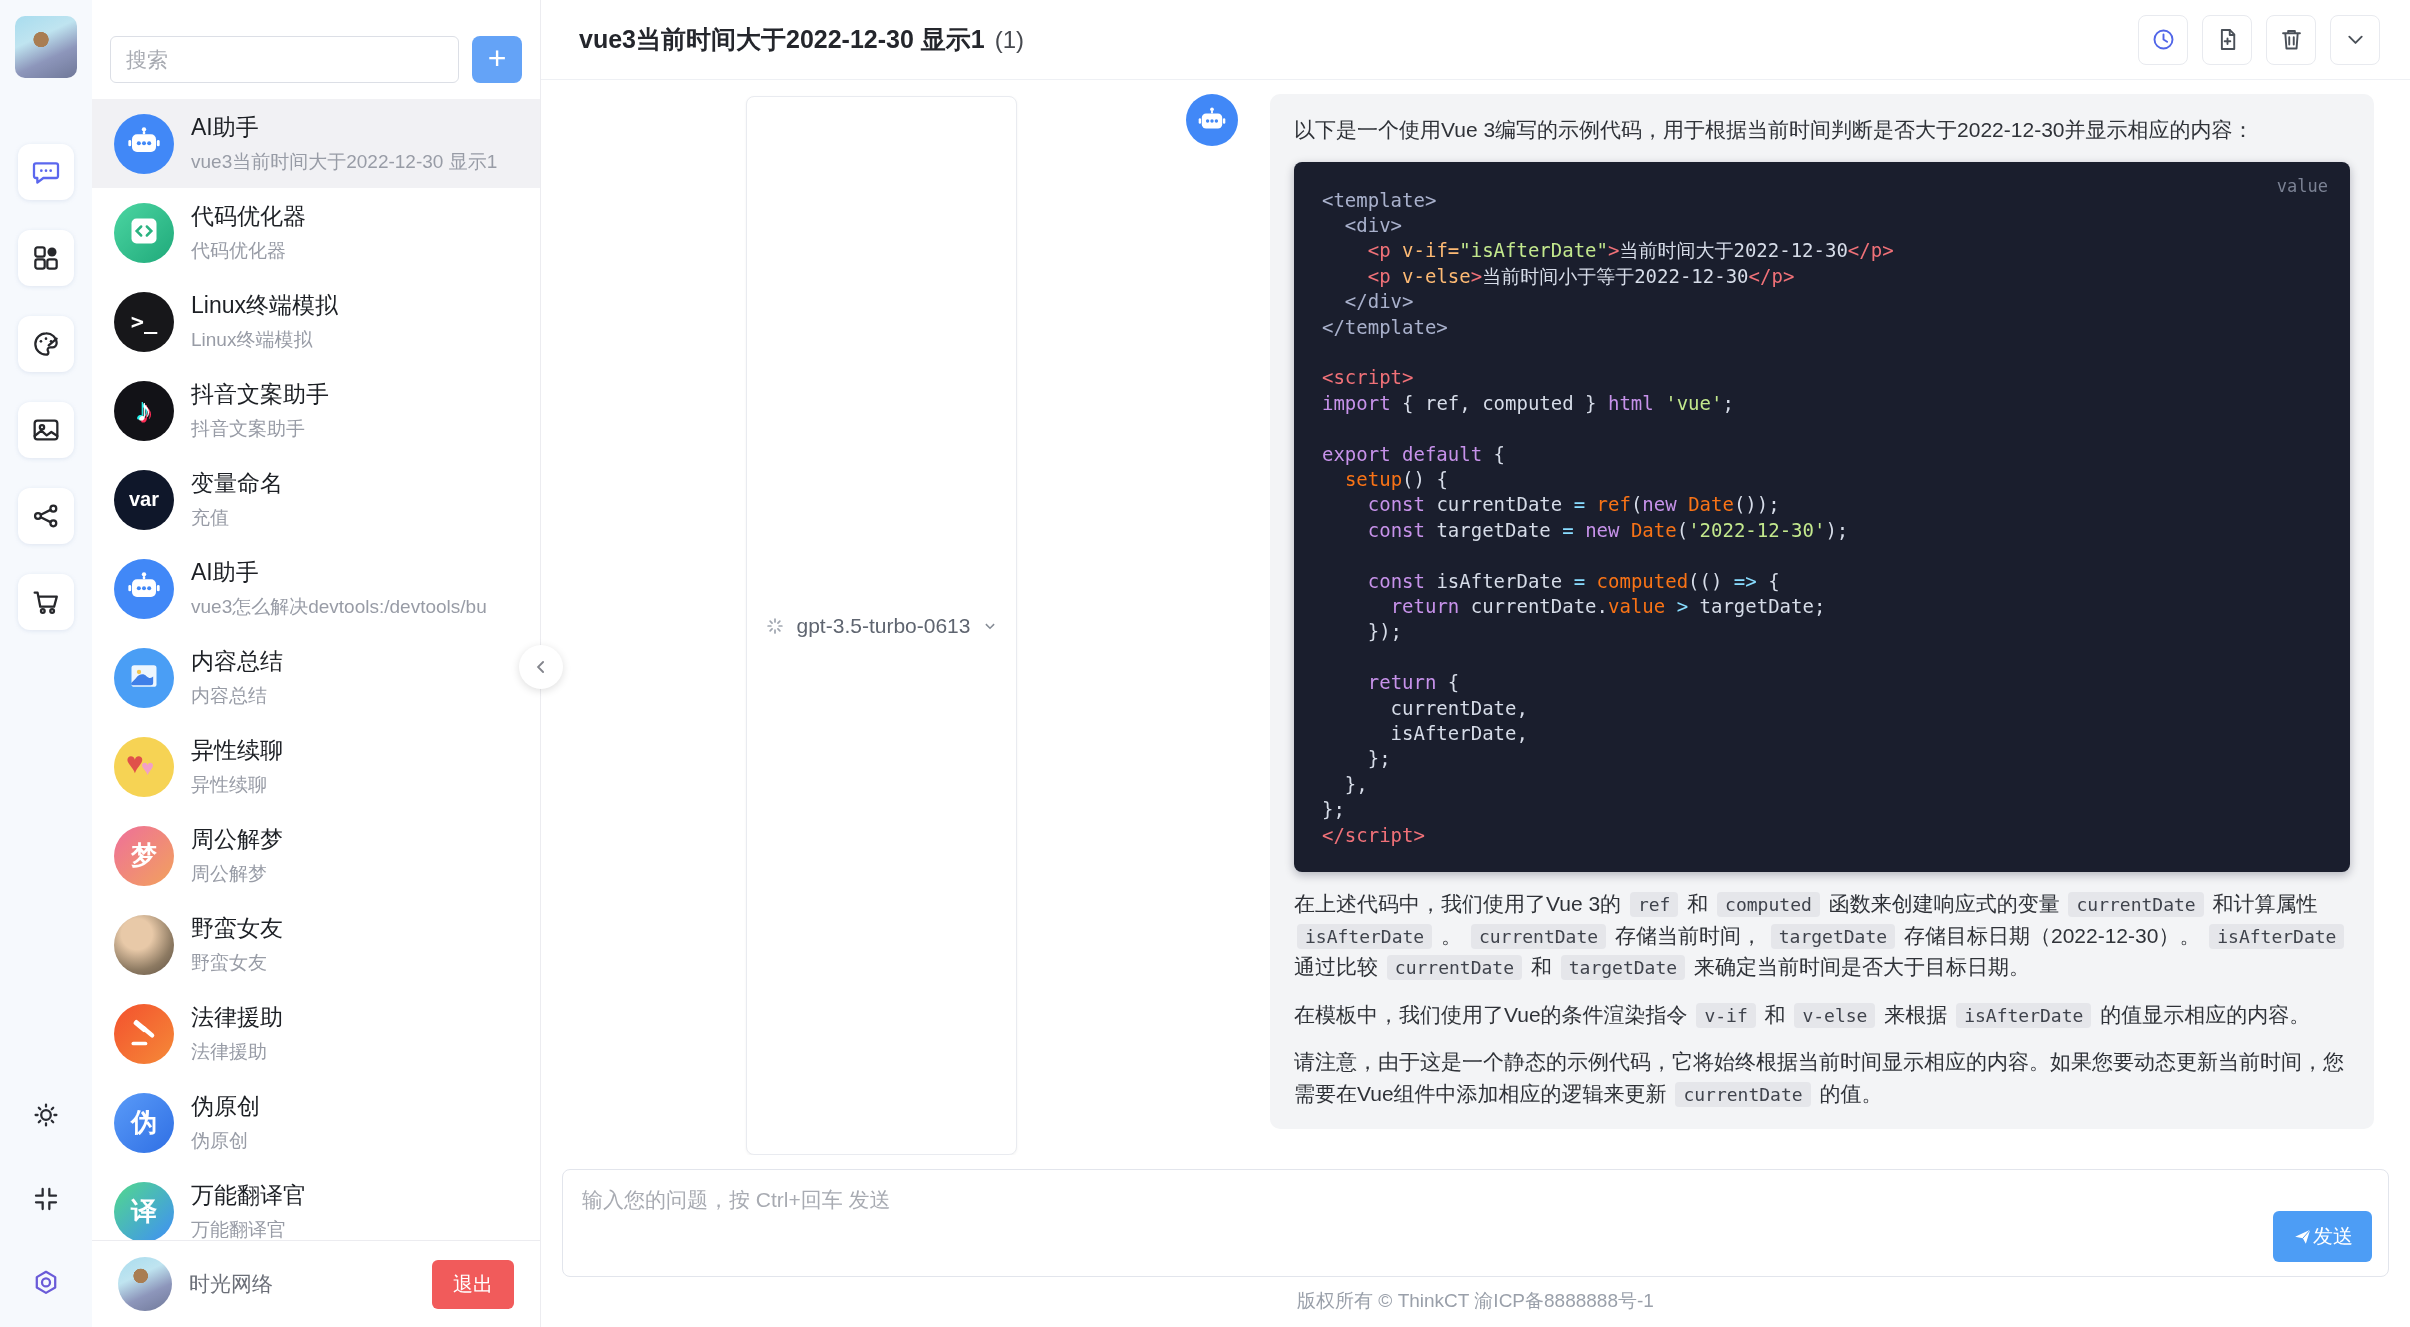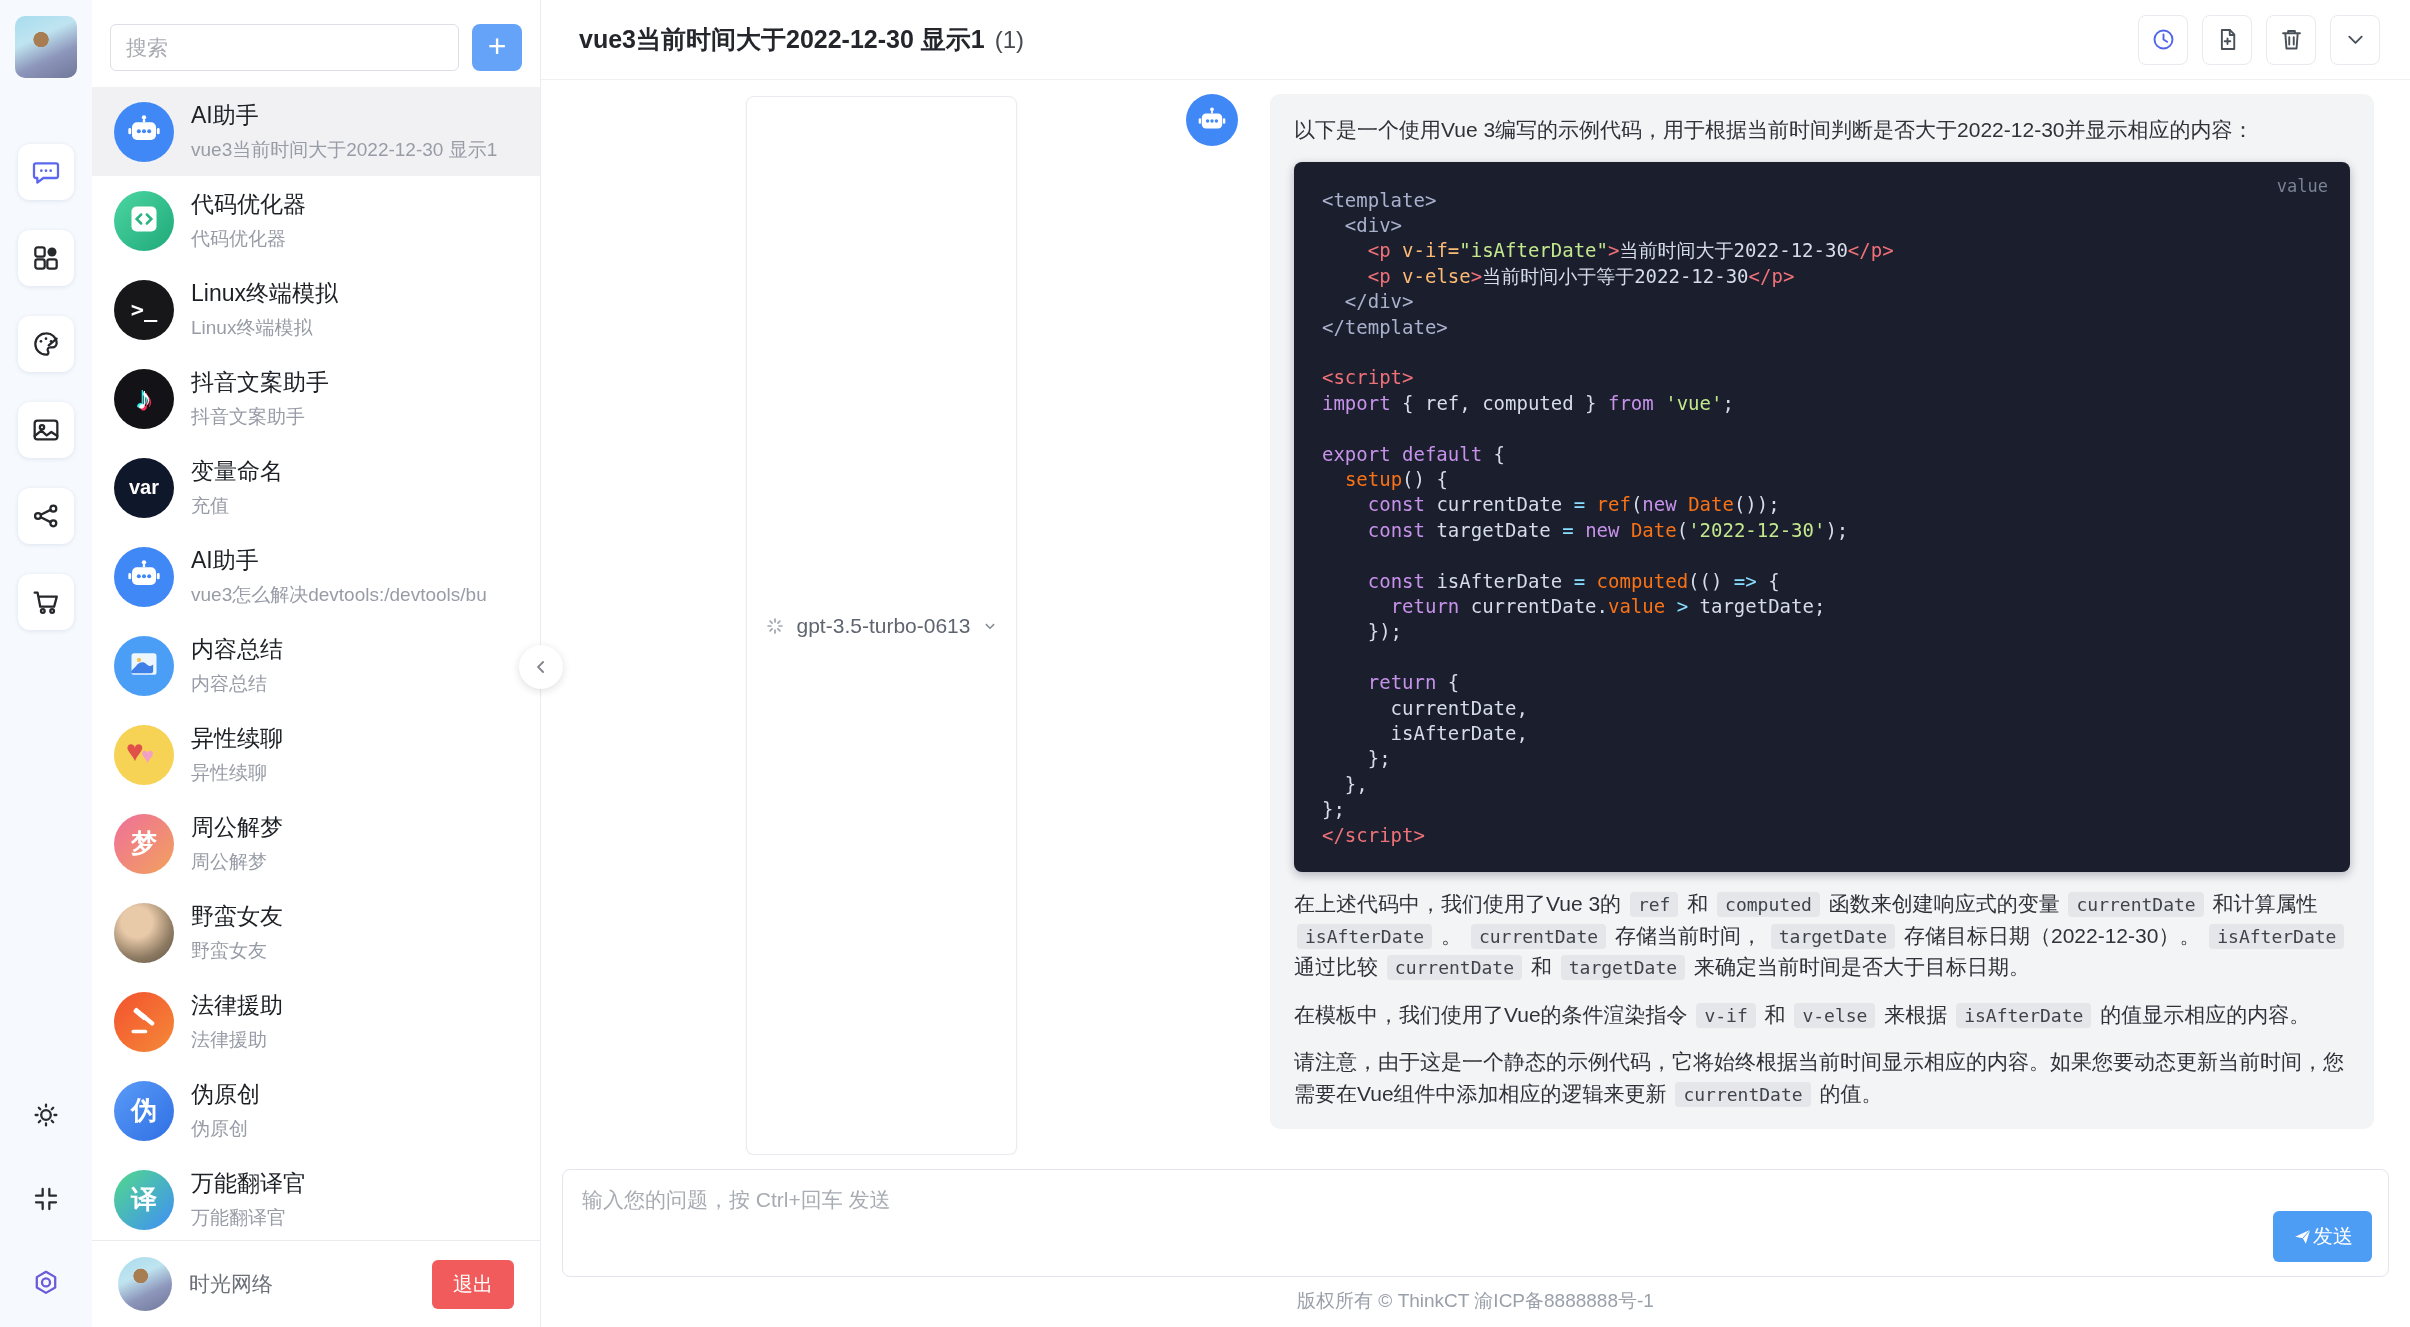--- a/index.html
+++ b/index.html
@@ -18,21 +18,21 @@
         display:flex;align-items:center;justify-content:center;
         box-shadow:0 1px 4px rgba(140,165,200,.22)}
   .rail-btn.flat{background:transparent;box-shadow:none}
   .rail-btn .ic,.h-btn .ic,.model-pill .ic,.send-btn .ic{display:flex;align-items:center;justify-content:center}
   .rail-btn svg{width:32px;height:32px}
   .rail-group-bottom{margin-top:auto;display:flex;flex-direction:column;gap:28px;align-items:center}
 
   
   .sidebar{width:449px;background:#fff;border-right:1px solid #ececf0;display:flex;
         flex-direction:column;box-sizing:border-box;flex:none}
-  .search-row{display:flex;gap:13px;padding:24px 18px 16px;align-items:center}
+  .search-row{display:flex;gap:13px;padding:36px 18px 16px;align-items:center}
   .search-input{flex:1;height:47px;border:1px solid #dcdfe6;border-radius:6px;padding:0 15px;
         font-size:21px;color:#333;box-sizing:border-box;outline:none;min-width:0;
         font-family:inherit;background:#fff}
   .search-input::placeholder{color:#a8abb2}
   .add-btn{width:50px;height:47px;flex:none;border:none;background:#64a3f7;color:#fff;font-size:32px;
         font-weight:300;border-radius:8px;display:flex;align-items:center;justify-content:center;
         cursor:pointer;line-height:1;padding-bottom:4px}
   .assistant-list{flex:1;overflow:hidden}
   .assistant{display:flex;align-items:center;gap:17px;padding:13px 22px;cursor:pointer}
   .assistant.active{background:#f1f1f4}
@@ -453,21 +453,21 @@
           <div class="codeblock">
             <span class="lang">value</span>
             <pre id="code-pre"><span class="tok-tagm">&lt;template&gt;</span>
 <span class="tok-tagm">  &lt;div&gt;</span>
 <span class="tok-pln">    </span><span class="tok-tagr">&lt;p </span><span class="tok-attr">v-if=</span><span class="tok-str">"isAfterDate"</span><span class="tok-tagr">&gt;</span><span class="tok-pln">当前时间大于2022-12-30</span><span class="tok-tagr">&lt;/p&gt;</span>
 <span class="tok-pln">    </span><span class="tok-tagr">&lt;p </span><span class="tok-attr">v-else</span><span class="tok-tagr">&gt;</span><span class="tok-pln">当前时间小于等于2022-12-30</span><span class="tok-tagr">&lt;/p&gt;</span>
 <span class="tok-tagm">  &lt;/div&gt;</span>
 <span class="tok-tagm">&lt;/template&gt;</span>
 
 <span class="tok-tagr">&lt;script&gt;</span>
-<span class="tok-kw">import</span><span class="tok-pln"> { ref, computed } </span><span class="tok-kw">from</span><span class="tok-pln"> </span><span class="tok-str">'vue'</span><span class="tok-pln">;</span>
+<span class="tok-kw">import</span><span class="tok-pln"> { ref, computed } </span><span class="tok-kw">html</span><span class="tok-pln"> </span><span class="tok-str">'vue'</span><span class="tok-pln">;</span>
 
 <span class="tok-kw">export default</span><span class="tok-pln"> {</span>
 <span class="tok-pln">  </span><span class="tok-fn">setup</span><span class="tok-pln">() {</span>
 <span class="tok-pln">    </span><span class="tok-kw">const</span><span class="tok-pln"> currentDate </span><span class="tok-op">=</span><span class="tok-pln"> </span><span class="tok-fn">ref</span><span class="tok-pln">(</span><span class="tok-kw">new</span><span class="tok-pln"> </span><span class="tok-fn">Date</span><span class="tok-pln">());</span>
 <span class="tok-pln">    </span><span class="tok-kw">const</span><span class="tok-pln"> targetDate </span><span class="tok-op">=</span><span class="tok-pln"> </span><span class="tok-kw">new</span><span class="tok-pln"> </span><span class="tok-fn">Date</span><span class="tok-pln">(</span><span class="tok-str">'2022-12-30'</span><span class="tok-pln">);</span>
 
 <span class="tok-pln">    </span><span class="tok-kw">const</span><span class="tok-pln"> isAfterDate </span><span class="tok-op">=</span><span class="tok-pln"> </span><span class="tok-fn">computed</span><span class="tok-pln">(() </span><span class="tok-op">=&gt;</span><span class="tok-pln"> {</span>
 <span class="tok-pln">      </span><span class="tok-kw">return</span><span class="tok-pln"> currentDate.</span><span class="tok-fn">value</span><span class="tok-pln"> </span><span class="tok-op">&gt;</span><span class="tok-pln"> targetDate;</span>
 <span class="tok-pln">    });</span>
 

